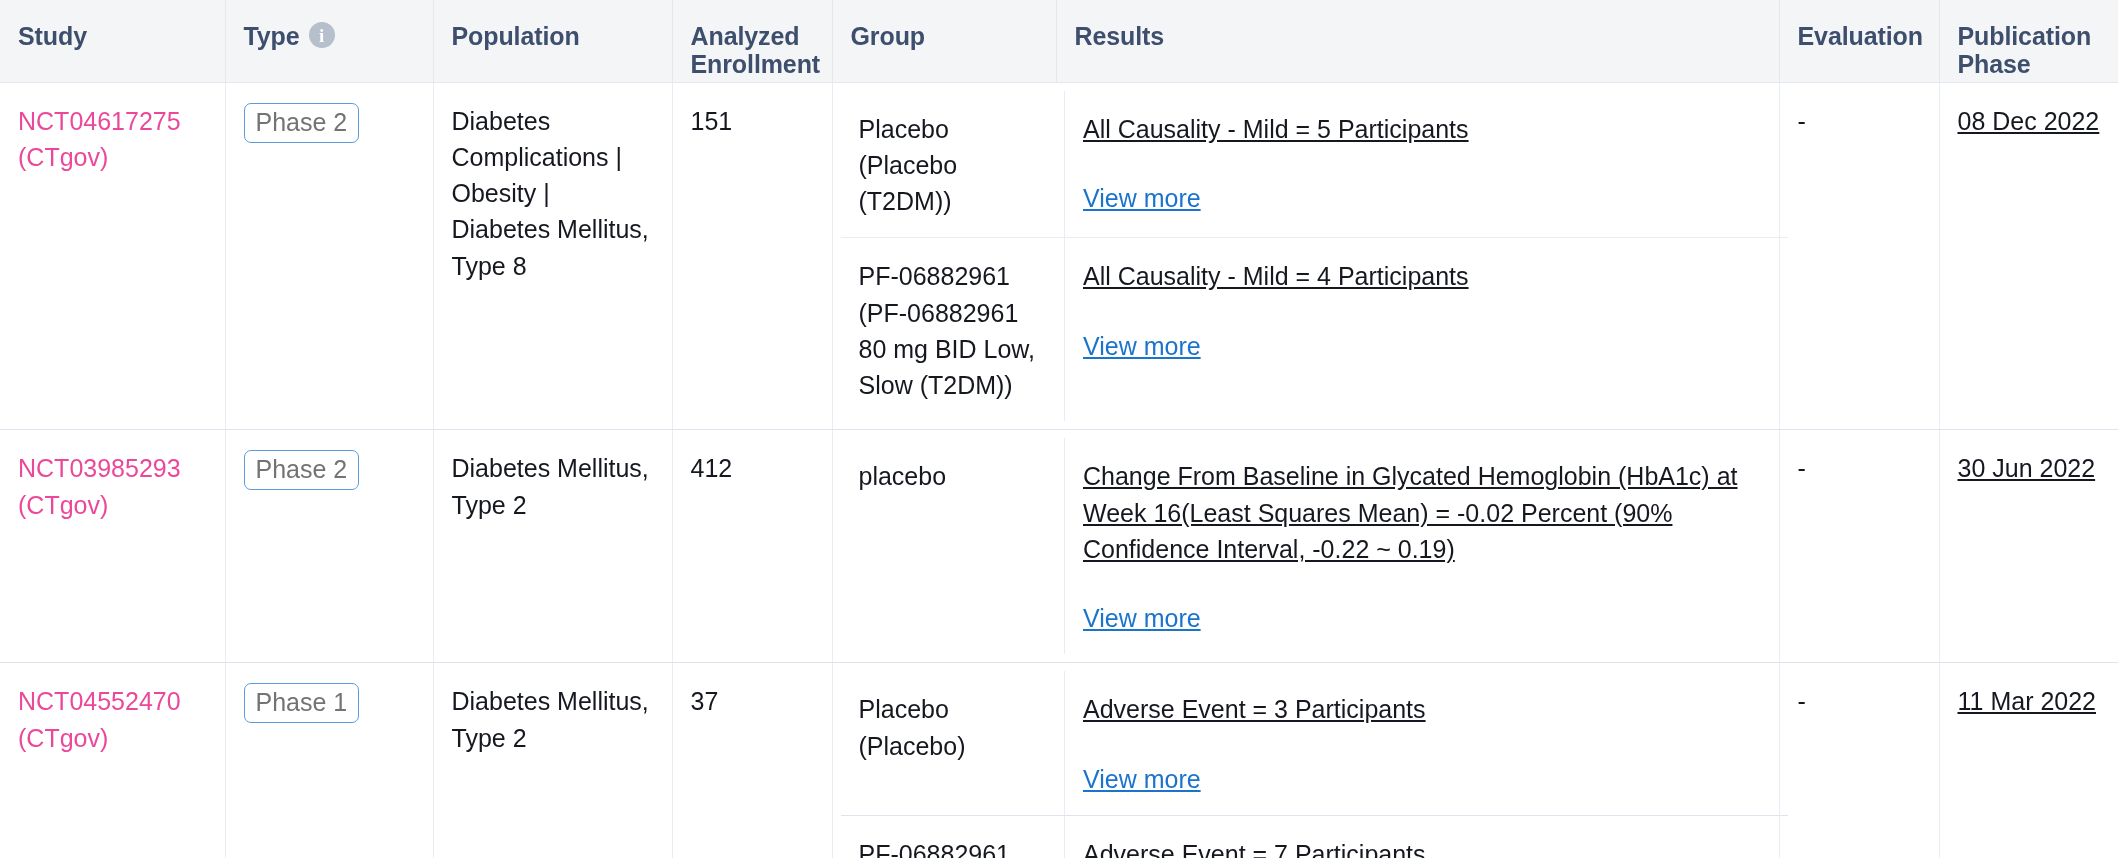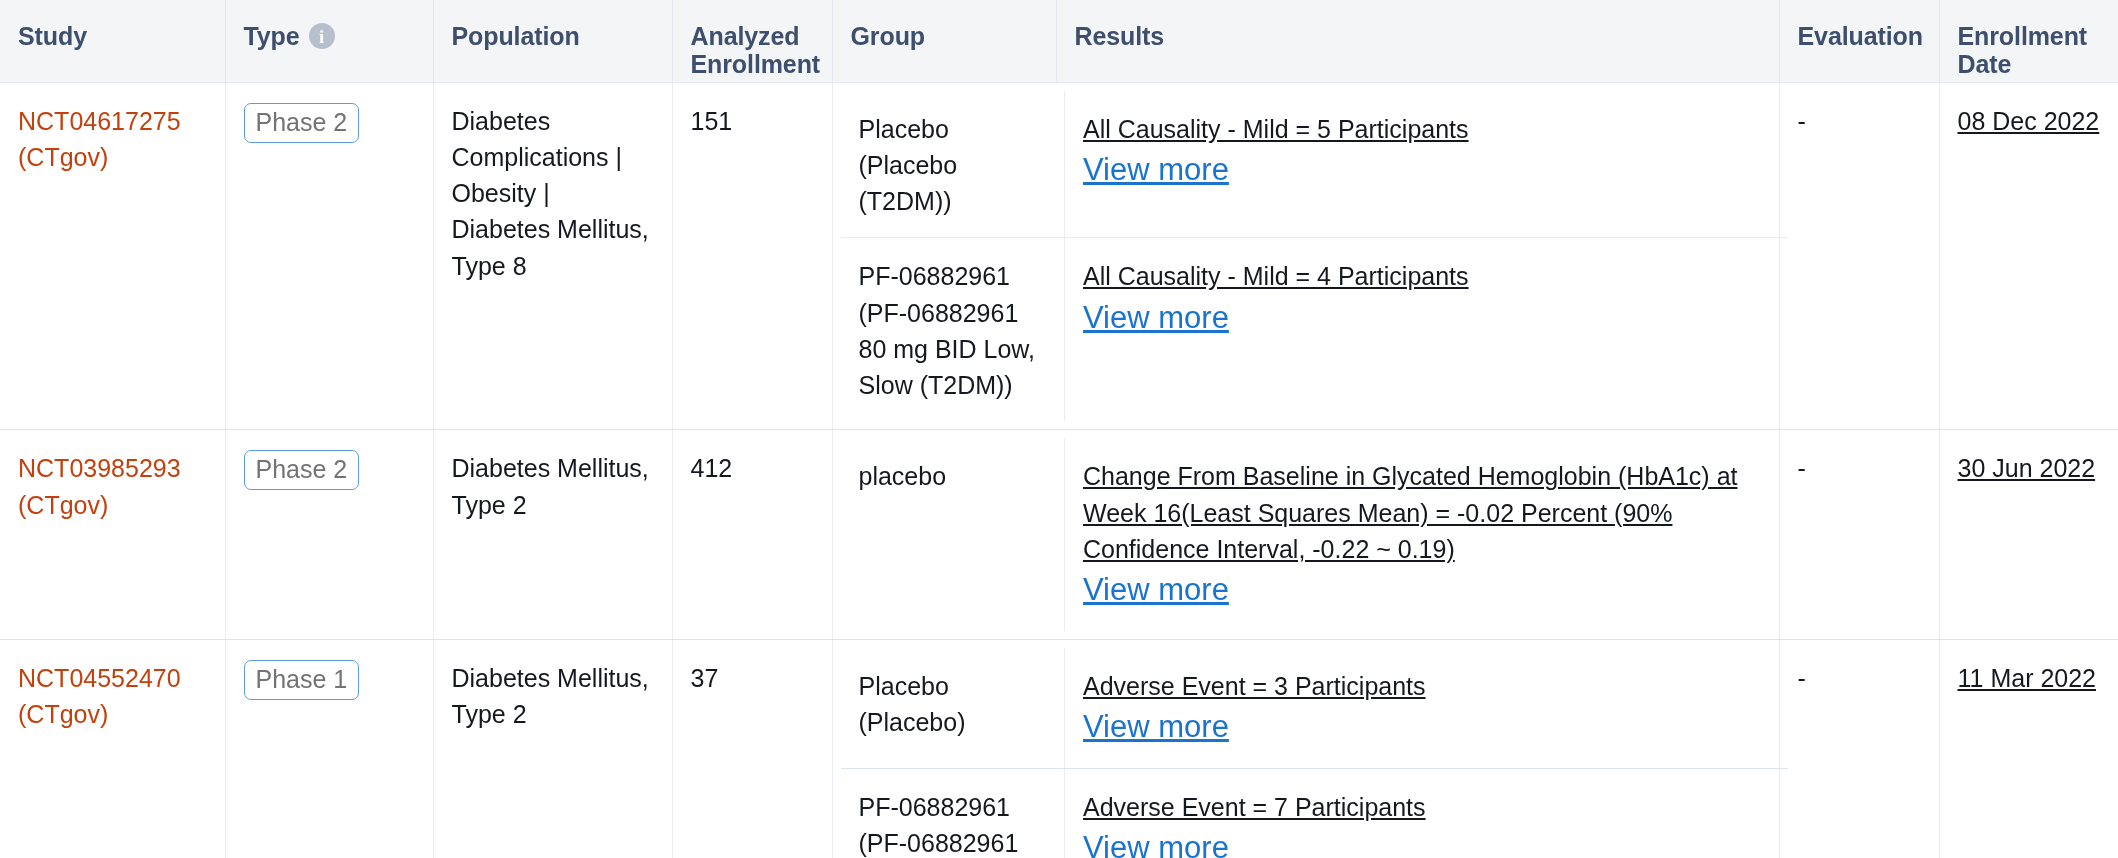--- a/index.html
+++ b/index.html
@@ -44,21 +44,20 @@
     box-sizing: border-box;
     border-right: 1px solid #e3e8ef;
     border-bottom: 1px solid #e3e8ef;
     line-height: 1.12;
     letter-spacing: -0.1px;
   }
   thead th:last-child { border-right: none; }
 
   .th-inner {
     display: flex;
-    align-items: center;
     gap: 9px;
   }
 
   .info-icon {
     display: inline-flex;
     align-items: center;
     justify-content: center;
     width: 26px;
     height: 26px;
     border-radius: 50%;
@@ -80,21 +79,21 @@
     line-height: 1.45;
     font-size: 25px;
     color: #15181f;
     box-sizing: border-box;
   }
   tbody td:last-child { border-right: none; text-decoration: underline; }
 
   tbody tr:last-child td { border-bottom: 1px solid #dde4ee; }
 
   .study-link {
-    color: #c2410c;
+    color: #ec4899;
     text-decoration: none;
     cursor: pointer;
     display: block;
   }
 
   .phase-badge {
     display: inline-block;
     border: 1px solid #5b9bd9;
     color: #737373;
     background: #ffffff;
@@ -123,25 +122,25 @@
     line-height: 1.45;
     box-sizing: border-box;
   }
   .sub-table tr:last-child td { border-bottom: none; }
   .sub-table col.s-group   { width: 224px; }
   .sub-table col.s-results { width: 723px; }
   .sub-cell-group { border-right: 1px solid #e9edf3 !important; }
 
   .view-more {
     display: inline-block;
-    margin-top: 1px;
+    margin-top: 33px;
     color: #1a73cc;
     text-decoration: underline;
     cursor: pointer;
-    font-size: 31px;
+    font-size: 25px;
   }
 
   .dash { color: #15181f; }
   .nowrap { white-space: nowrap; }
 </style>
 </head>
 <body>
 
 <table class="study-table">
   <colgroup>
@@ -187,21 +186,21 @@
           <span>Results</span>
         </div>
       </th>
       <th>
         <div class="th-inner">
           <span>Evaluation</span>
         </div>
       </th>
       <th>
         <div class="th-inner">
-          <span>Enrollment Date</span>
+          <span>Publication Phase</span>
         </div>
       </th>
     </tr>
   </thead>
   <tbody>
       <tr>
         <td>
           <a class="study-link">NCT04617275</a>
           <a class="study-link">(CTgov)</a>
         </td>

